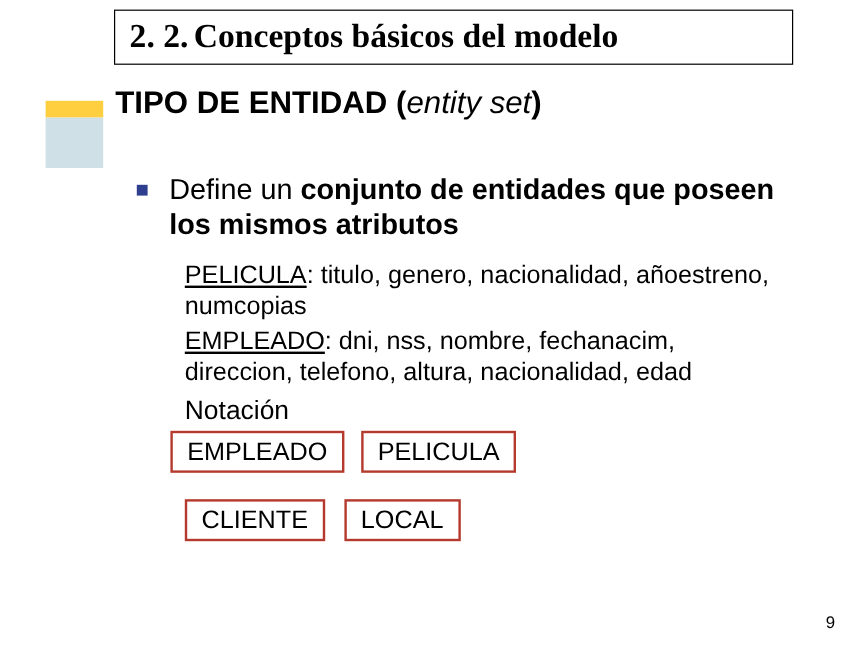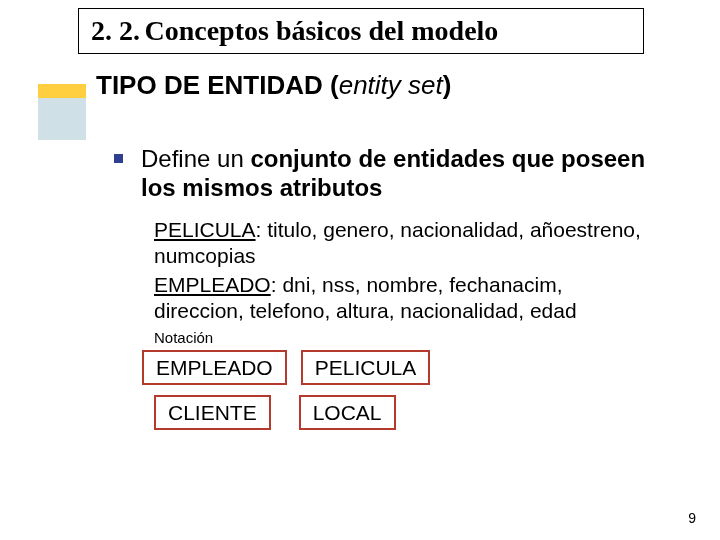--- a/index.html
+++ b/index.html
@@ -19,21 +19,21 @@
     top: 84px;
     width: 48px;
     height: 56px;
     display: flex;
     flex-direction: column;
   }
   .accent-bar .top { flex: 0 0 14px; }
   .accent-bar .bottom { flex: 1; }
   .section-title-box {
     position: absolute;
-    left: 78px;
+    left: 95px;
     top: 8px;
     width: 566px;
     border: 1px solid #000;
     padding: 6px 10px 6px 12px;
     box-sizing: border-box;
     background: #fff;
   }
   .section-title {
     font-family: "Times New Roman", Times, serif;
     font-size: 28px;
@@ -74,40 +74,40 @@
   .examples {
     font-size: 21px;
     line-height: 1.25;
     margin-top: 14px;
     margin-left: 40px;
     width: 500px;
   }
   .examples .entry { margin-bottom: 3px; }
   .examples .entry .name { text-decoration: underline; }
   .notation-label {
-    font-size: 15px;
+    font-size: 22px;
     margin-left: 40px;
     margin-top: 4px;
   }
   .boxes-row {
     display: flex;
     gap: 14px;
     margin-left: 28px;
     margin-top: 4px;
     align-items: center;
   }
   .ebox {
     border: 2.5px solid;
     padding: 4px 12px;
     font-size: 21px;
     text-align: center;
     line-height: 1.1;
     white-space: pre-line;
   }
-  .row2 { margin-top: 10px; margin-left: 40px; gap: 28px; }
+  .row2 { margin-top: 22px; margin-left: 40px; gap: 16px; }
   .page-num {
     position: absolute;
     right: 24px;
     bottom: 14px;
     font-size: 14px;
   }
 </style>
 </head>
 <body>
 

